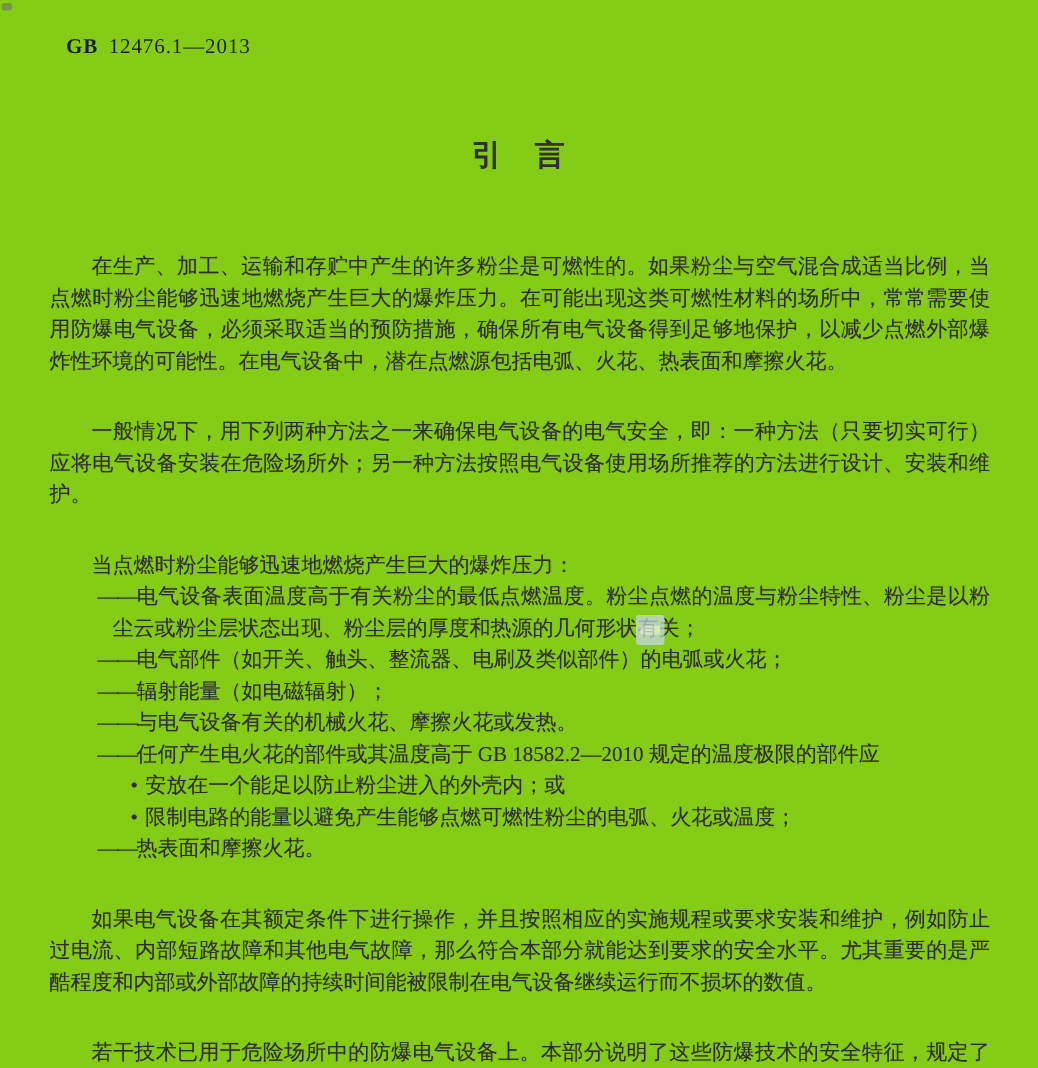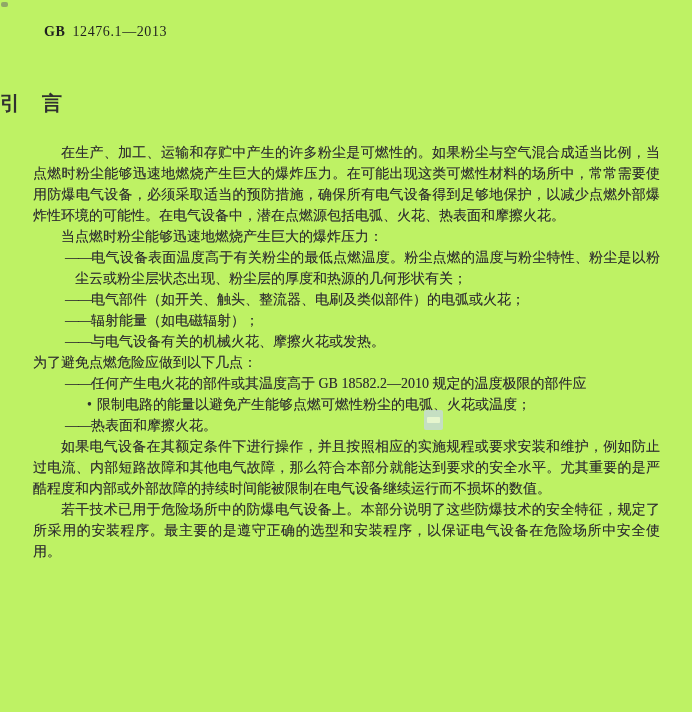--- a/index.html
+++ b/index.html
@@ -1,49 +1,49 @@
 <!DOCTYPE html>
 <html><head>
 <meta charset="utf-8">
 <style>
   html,body{margin:0;padding:0;background:#e8e8e8;}
   .page{
     position:relative;
     width:692px;height:712px;
-    background:#bef264;
+    background:#84cc16;
     overflow:hidden;
     font-family:"Liberation Serif","DejaVu Serif",serif;
     color:#2e2e2e;
     box-sizing:border-box;
   }
   .scan-artifact{
     position:absolute;left:1px;top:2px;width:7px;height:5px;
     background:#6a6a6a;opacity:.55;border-radius:2px;
   }
   .doc-number{
     position:absolute;left:44px;top:24px;
     font-size:14px;letter-spacing:.6px;color:#1f1f1f;
     white-space:nowrap;
   }
   .doc-number .prefix{font-weight:bold;margin-right:7px;}
   .title{
     position:absolute;top:90px;left:0;width:100%;
-    margin:0;text-align:left;
+    margin:0;text-align:center;
     font-family:"Liberation Sans","DejaVu Sans",sans-serif;
     font-size:20px;font-weight:600;color:#303030;
     letter-spacing:1px;
   }
   .content{
     position:absolute;left:33px;top:142px;width:627px;
     font-size:14px;line-height:21px;
     text-align:justify;
     text-shadow:0 0 .5px rgba(70,70,70,.55);
   }
   .block{margin:0;padding:0;}
-  .block.p{text-indent:28px;}
+  .block.p{text-indent:28px;margin-top:26px;}
   .block.flush{text-indent:0;}
   .block.dash{padding-left:42px;text-indent:-10px;}
   .block.dash .marker{letter-spacing:-1px;}
   .block.bullet{padding-left:54px;text-indent:0;}
   .block.bullet .marker{margin-right:5px;}
   .watermark{
     position:absolute;left:424px;top:410px;width:19px;height:20px;
     border-radius:2px;opacity:.7;
   }
   .watermark::after{
@@ -58,27 +58,28 @@
   <div class="scan-artifact"></div>
 
   <div class="doc-number">
     <span class="prefix">GB</span><span class="code">12476.1—2013</span>
   </div>
 
   <h1 class="title">引　言</h1>
 
   <div class="content" id="content">
       <div class="block p"><span>在生产、加工、运输和存贮中产生的许多粉尘是可燃性的。如果粉尘与空气混合成适当比例，当点燃时粉尘能够迅速地燃烧产生巨大的爆炸压力。在可能出现这类可燃性材料的场所中，常常需要使用防爆电气设备，必须采取适当的预防措施，确保所有电气设备得到足够地保护，以减少点燃外部爆炸性环境的可能性。在电气设备中，潜在点燃源包括电弧、火花、热表面和摩擦火花。</span></div>
+      <div class="block p"><span>一般情况下，用下列两种方法之一来确保电气设备的电气安全，即：一种方法（只要切实可行）应将电气设备安装在危险场所外；另一种方法按照电气设备使用场所推荐的方法进行设计、安装和维护。</span></div>
       <div class="block p"><span>当点燃时粉尘能够迅速地燃烧产生巨大的爆炸压力：</span></div>
       <div class="block dash"><span class="marker">——</span><span>电气设备表面温度高于有关粉尘的最低点燃温度。粉尘点燃的温度与粉尘特性、粉尘是以粉尘云或粉尘层状态出现、粉尘层的厚度和热源的几何形状有关；</span></div>
       <div class="block dash"><span class="marker">——</span><span>电气部件（如开关、触头、整流器、电刷及类似部件）的电弧或火花；</span></div>
       <div class="block dash"><span class="marker">——</span><span>辐射能量（如电磁辐射）；</span></div>
       <div class="block dash"><span class="marker">——</span><span>与电气设备有关的机械火花、摩擦火花或发热。</span></div>
-      <div class="block flush"><span>为了避免点燃危险应做到以下几点：</span></div>
       <div class="block dash"><span class="marker">——</span><span>任何产生电火花的部件或其温度高于 GB 18582.2—2010 规定的温度极限的部件应</span></div>
+      <div class="block bullet"><span class="marker">•</span><span>安放在一个能足以防止粉尘进入的外壳内；或</span></div>
       <div class="block bullet"><span class="marker">•</span><span>限制电路的能量以避免产生能够点燃可燃性粉尘的电弧、火花或温度；</span></div>
       <div class="block dash"><span class="marker">——</span><span>热表面和摩擦火花。</span></div>
       <div class="block p"><span>如果电气设备在其额定条件下进行操作，并且按照相应的实施规程或要求安装和维护，例如防止过电流、内部短路故障和其他电气故障，那么符合本部分就能达到要求的安全水平。尤其重要的是严酷程度和内部或外部故障的持续时间能被限制在电气设备继续运行而不损坏的数值。</span></div>
       <div class="block p"><span>若干技术已用于危险场所中的防爆电气设备上。本部分说明了这些防爆技术的安全特征，规定了所采用的安装程序。最主要的是遵守正确的选型和安装程序，以保证电气设备在危险场所中安全使用。</span></div>
     </div>
 
   <div class="watermark" style="background: rgb(201, 216, 234);"></div>
 </div>
 
 </body></html>

